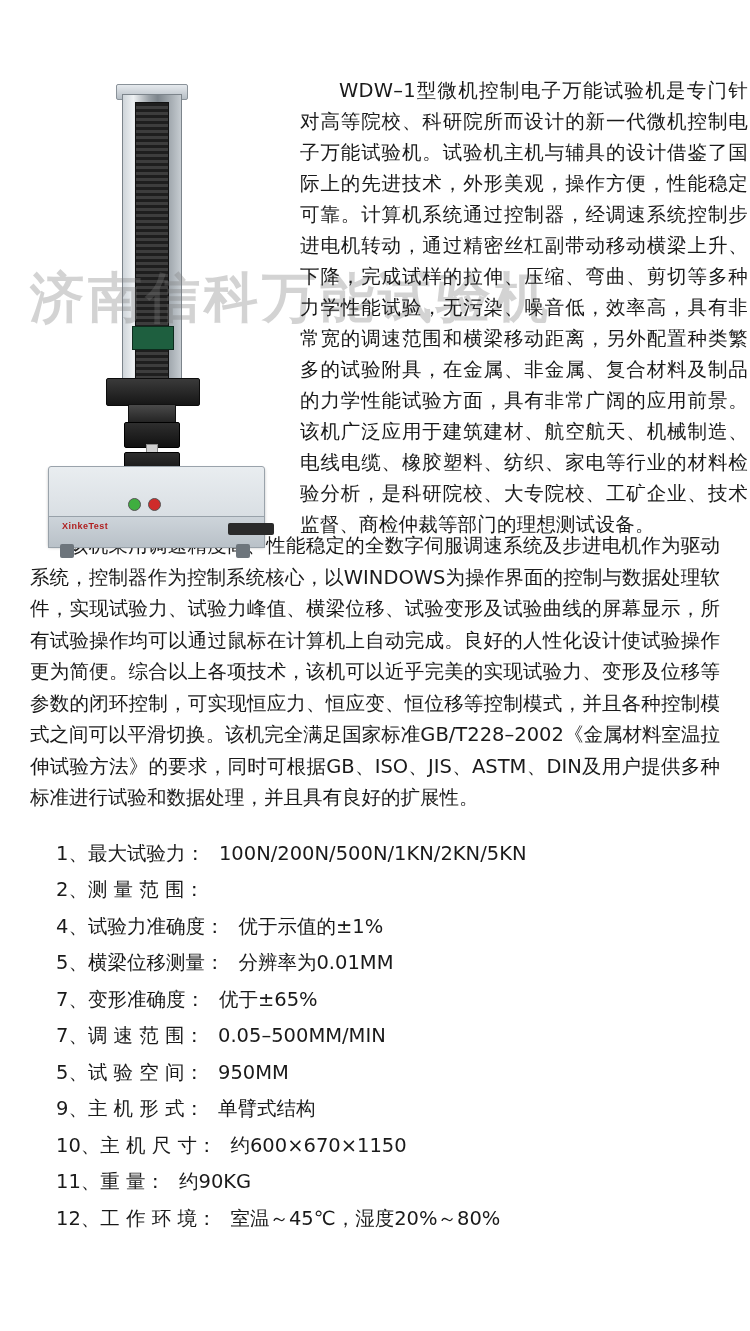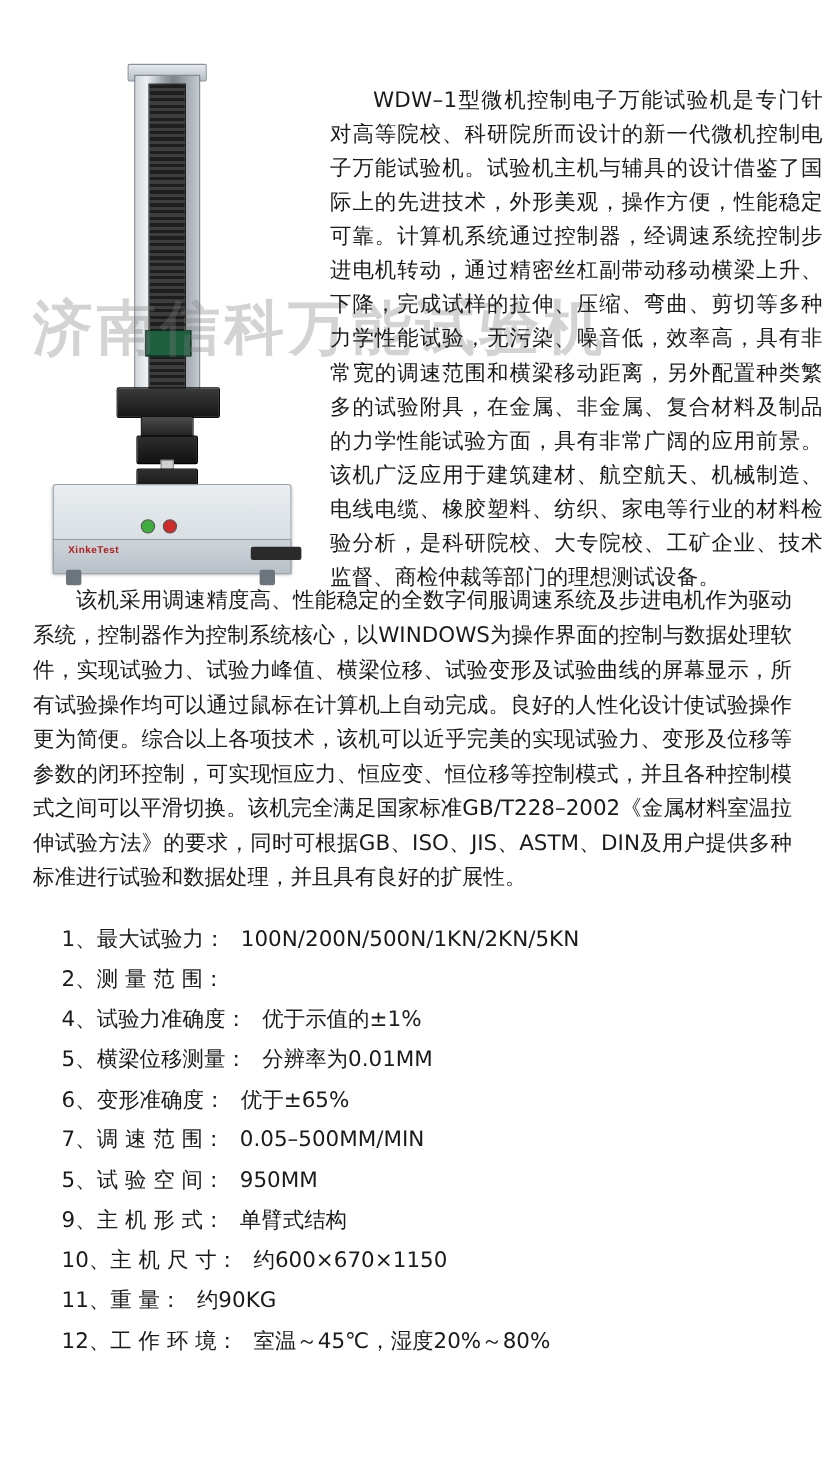--- a/index.html
+++ b/index.html
@@ -42,21 +42,21 @@
   
   .top-block {
     position: relative;
     padding: 55px 28px 0 28px;
     height: 520px;
     box-sizing: border-box;
   }
   .machine-figure {
     position: absolute;
     left: 40px;
-    top: 50px;
+    top: 76px;
     width: 250px;
     height: 490px;
   }
 
   
   .m-base {
     position: absolute;
     left: 8px;
     top: 390px;
     width: 215px;
@@ -293,21 +293,21 @@
     </li>
     <li class="spec-row">
       <span class="spec-label">4、试验力准确度：</span>
       <span class="spec-value">优于示值的±1%</span>
     </li>
     <li class="spec-row">
       <span class="spec-label">5、横梁位移测量：</span>
       <span class="spec-value">分辨率为0.01MM</span>
     </li>
     <li class="spec-row">
-      <span class="spec-label">6、变形准确度：</span>
+      <span class="spec-label">7、变形准确度：</span>
       <span class="spec-value">优于±65%</span>
     </li>
     <li class="spec-row">
       <span class="spec-label">7、调 速 范 围：</span>
       <span class="spec-value">0.05–500MM/MIN</span>
     </li>
     <li class="spec-row">
       <span class="spec-label">5、试 验 空 间：</span>
       <span class="spec-value">950MM</span>
     </li>

